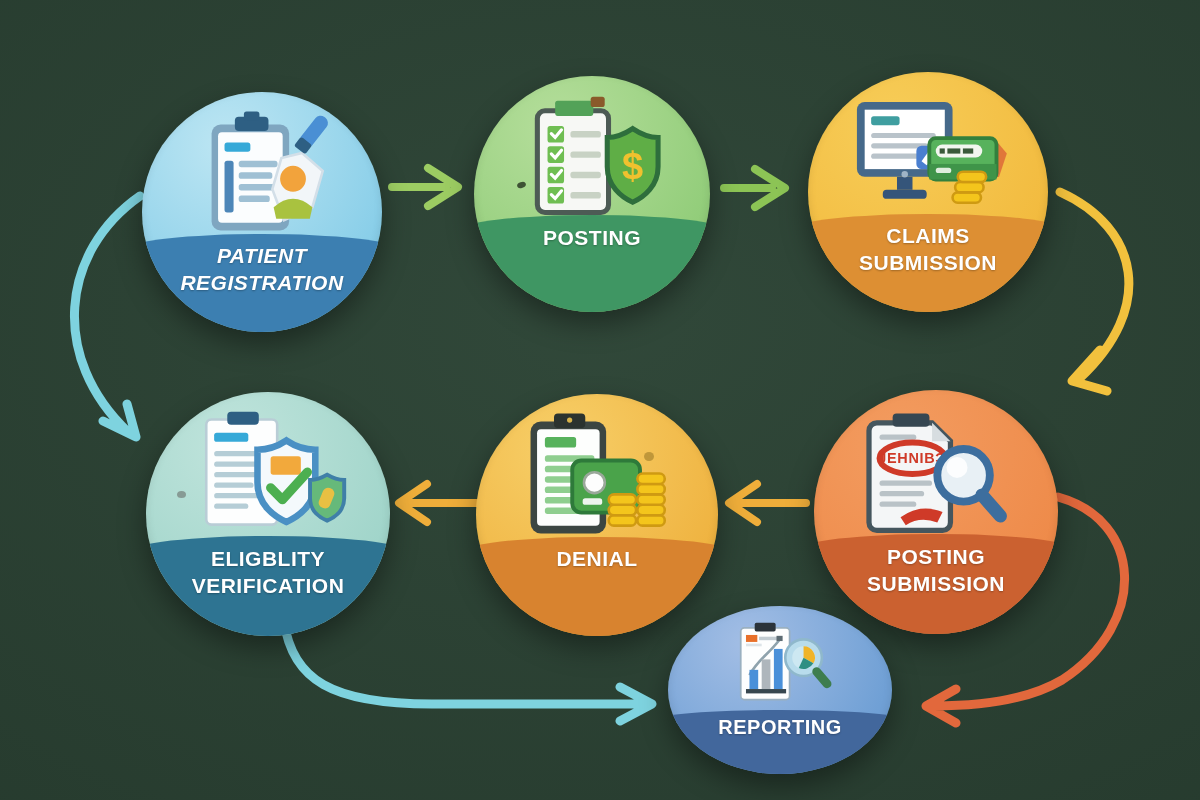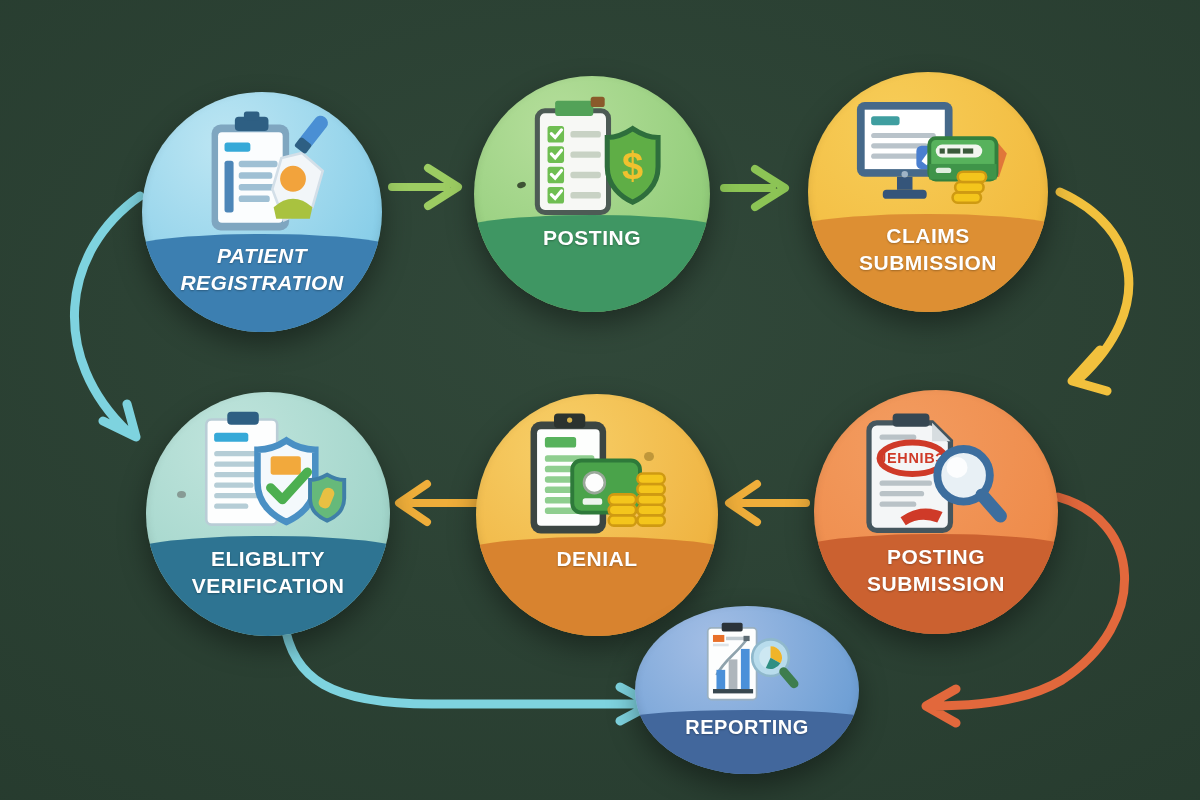--- a/index.html
+++ b/index.html
@@ -250,21 +250,21 @@
         <circle cx="81" cy="46" r="8" fill="#ffffff" opacity="0.85"></circle>
         <line x1="100" y1="67" x2="114" y2="83" stroke="#3d6e9e" stroke-width="10" stroke-linecap="round"></line>
       </svg>
     </div>
     <div class="label">
       <div class="l1">POSTING</div>
       <div class="l2">SUBMISSION</div>
     </div>
   </div>
 
-  <div class="node ellipse" style="left: 635px; top: 606px; width: 224px; height: 168px; --top: #a3bee5; --top2: #70a0d5; --bottom: #42679c;">
+  <div class="node ellipse" style="left: 668px; top: 606px; width: 224px; height: 168px; --top: #a3bee5; --top2: #70a0d5; --bottom: #42679c;">
     <div class="band"></div>
     <div class="icon">
       <svg viewBox="0 0 130 104">
         <rect x="20" y="8" width="56" height="82" rx="4" fill="#fdfefe" stroke="#9ab0c0" stroke-width="2"></rect>
         <rect x="36" y="2" width="24" height="10" rx="2" fill="#2b333a"></rect>
         <rect x="26" y="16" width="13" height="8" fill="#e8702a"></rect>
         <rect x="41" y="18" width="24" height="4" fill="#c2ccd2"></rect>
         <rect x="26" y="26" width="18" height="3" fill="#dde4e8"></rect>
         <path d="M30 62 C 40 44, 50 40, 64 22" stroke="#8fa3ad" stroke-width="3" fill="none"></path>
         <rect x="61" y="17" width="7" height="6" fill="#5c6b73"></rect>

